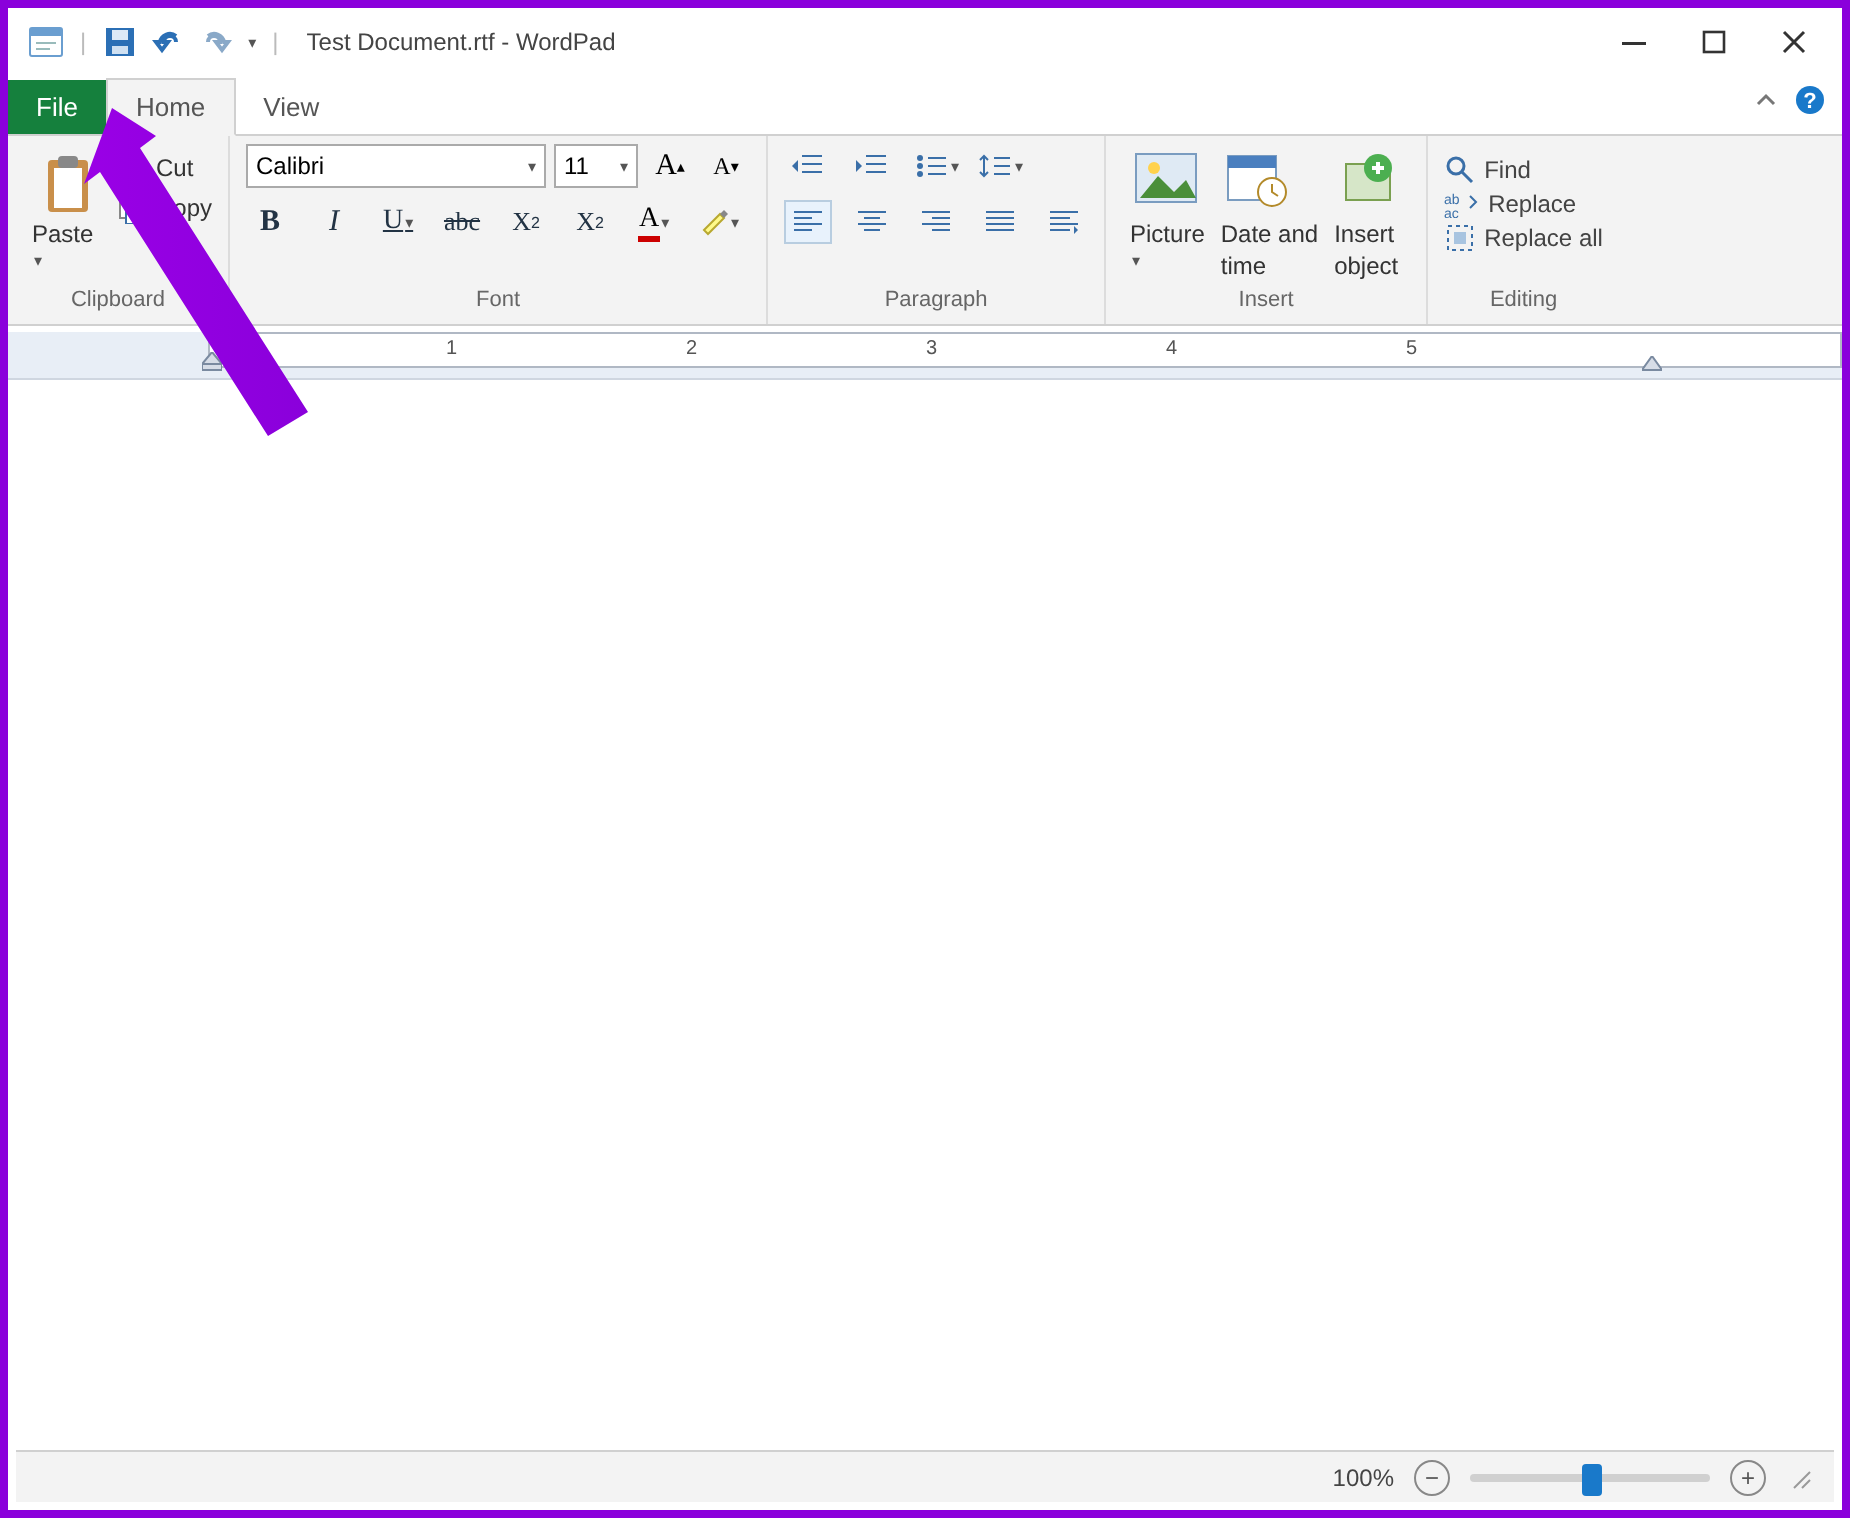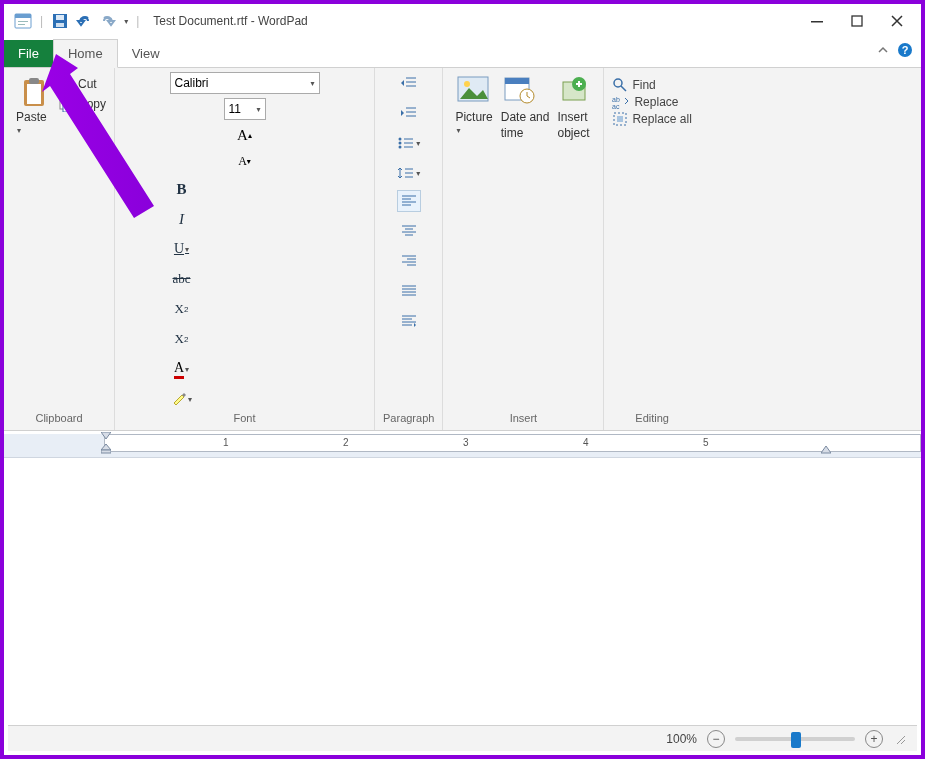--- a/index.html
+++ b/index.html
@@ -28,21 +28,21 @@
 .group .label{font-size:11px;color:#666;text-align:center;padding:2px 0 4px;}
 .bigbtn{display:flex;flex-direction:column;align-items:flex-start;justify-content:flex-start;padding:2px 4px;font-size:12px;color:#333;gap:2px;}
 .bigbtn svg{height:34px;width:34px;}
 .stack{display:flex;flex-direction:column;gap:4px;padding-top:4px;}
 .smallrow{display:flex;align-items:center;gap:4px;font-size:12px;color:#333;}
 .fontsel{height:22px;border:1px solid #aaa;background:#fff;font-size:12px;padding:0 4px;display:flex;align-items:center;justify-content:space-between;gap:6px;}
 .fontsel.name{width:150px;}
 .fontsel.size{width:42px;}
 .iconbtn{width:24px;height:22px;display:flex;align-items:center;justify-content:center;}
 .iconbtn.boxed{border:1px solid #b8cde0;background:#e8f2fc;}
-.row{display:flex;align-items:center;gap:4px;flex-direction:column;}
+.row{display:flex;align-items:flex-start;gap:4px;}
 .rowgap{gap:8px;}
 
 
 .editrow{display:flex;align-items:center;gap:4px;font-size:12px;color:#444;padding:1px 0;}
 
 
 .rulerwrap{background:#e8eef6;border-bottom:1px solid #cfd6e0;height:24px;position:relative;padding-left:100px;}
 .ruler{position:relative;height:18px;background:#fff;margin-top:3px;border:1px solid #b0b8c4;}
 .tick{position:absolute;top:2px;font-size:10px;color:#555;}
 .indent{position:absolute;}

